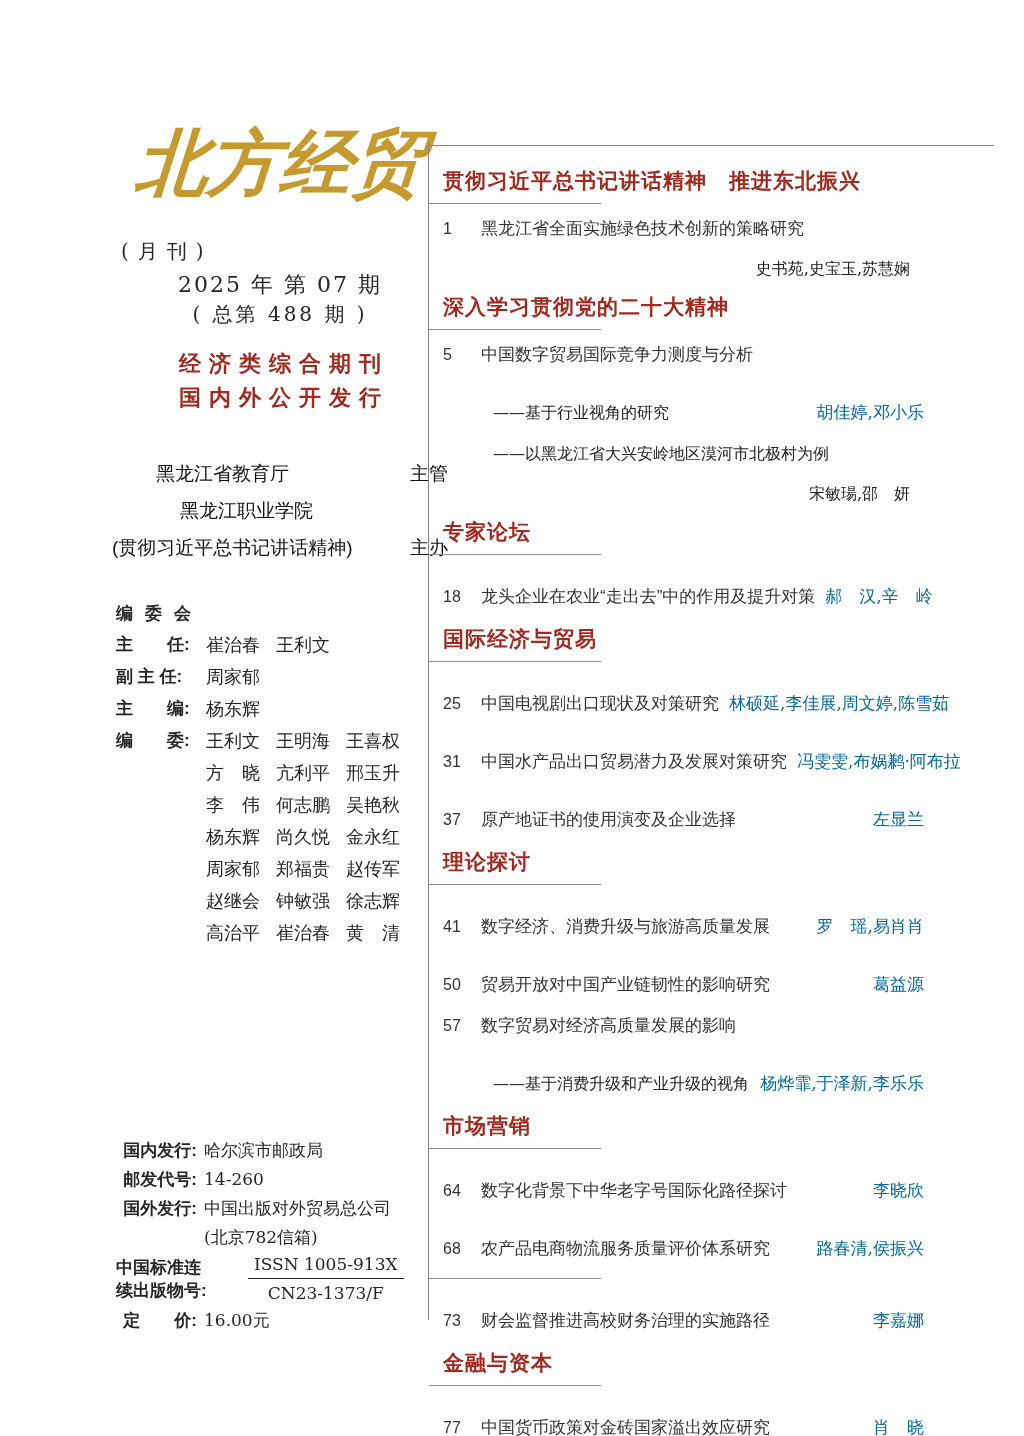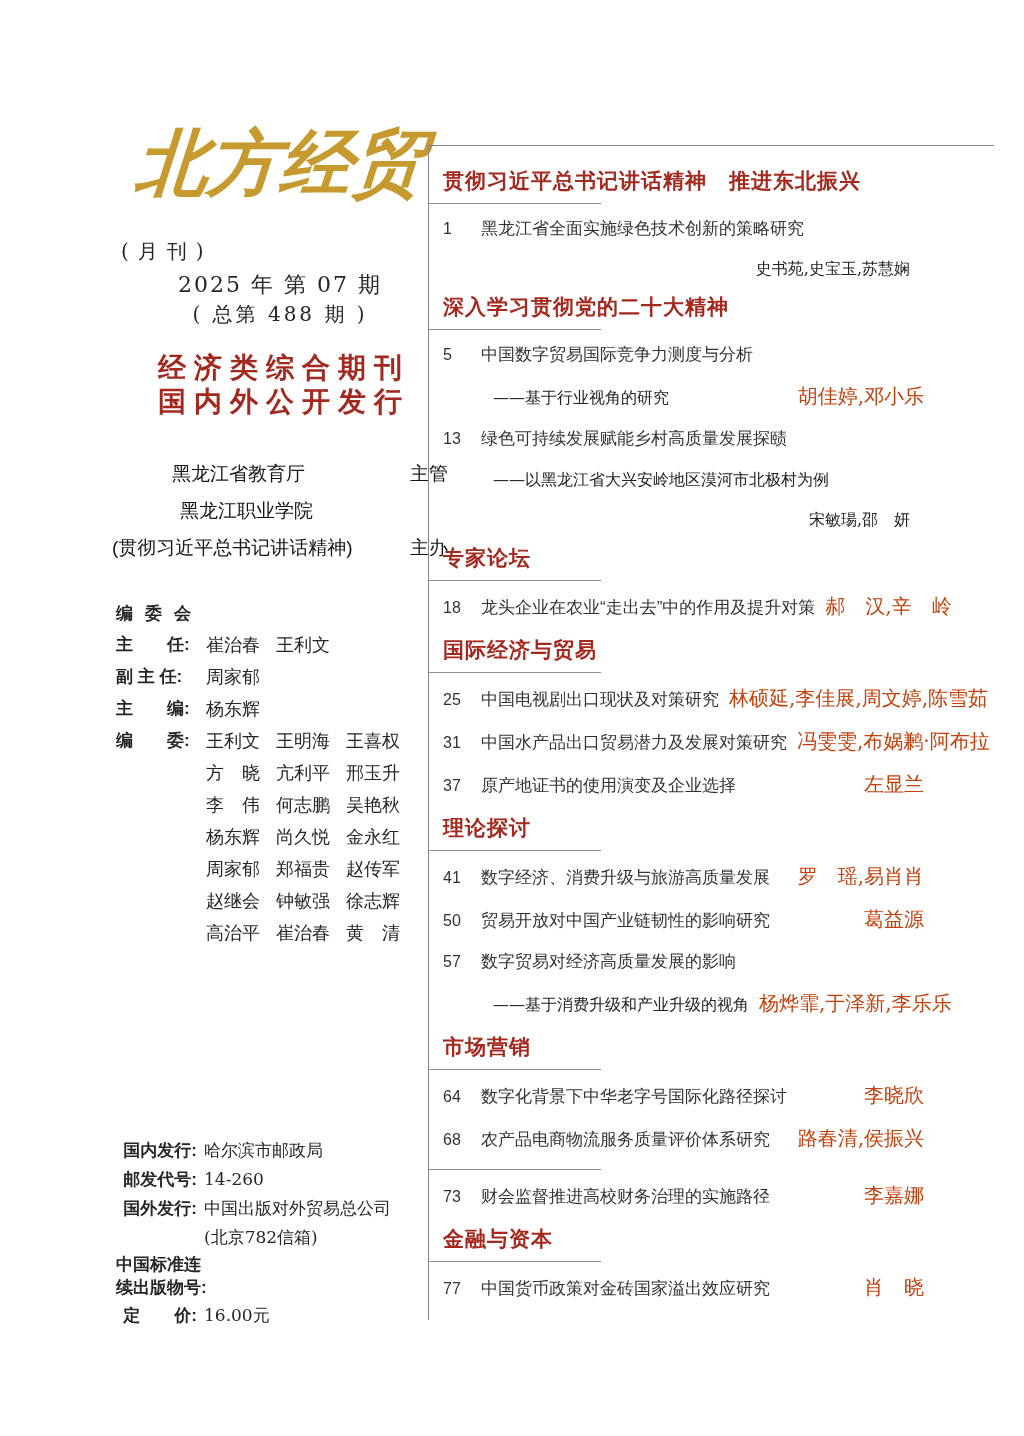--- a/index.html
+++ b/index.html
@@ -16,27 +16,27 @@
   .left-col{position:absolute;left:112px;top:0;width:336px;height:1436px;}
   .logo{position:absolute;top:122px;left:0;width:100%;text-align:center;
         font-family:"DejaVu Serif","Liberation Serif",serif;font-weight:bold;font-style:italic;
         font-size:72px;line-height:1.15;color:var(--gold);transform:skewX(-4deg);white-space:nowrap;}
   .freq{position:absolute;top:238px;left:0;width:100%;text-align:left;
         font-family:"DejaVu Serif","Liberation Serif",serif;font-size:20px;letter-spacing:9px;text-indent:9px;}
   .issue1{position:absolute;top:270px;left:0;width:100%;text-align:center;
         font-family:"DejaVu Serif","Liberation Serif",serif;font-size:22px;letter-spacing:2px;}
   .issue2{position:absolute;top:301px;left:0;width:100%;text-align:center;
         font-family:"DejaVu Serif","Liberation Serif",serif;font-size:20px;letter-spacing:3px;}
-  .tagline{width:100%;text-align:center;font-weight:bold;font-size:28px;letter-spacing:8px;text-indent:8px;
+  .tagline{width:100%;text-align:center;font-weight:bold;font-size:22px;letter-spacing:8px;text-indent:8px;
         color:var(--red);position:absolute;left:0;}
   .tagline.t1{top:349px;} .tagline.t2{top:383px;}
 
   .org{position:absolute;top:455px;left:0;width:100%;font-size:19px;color:#141414;}
   .org-row{display:flex;justify-content:space-between;align-items:center;height:37px;}
-  .org-ind1{margin-left:60px;} .org-ind2{margin-left:68px;}
+  .org-ind1{margin-left:44px;} .org-ind2{margin-left:68px;}
   .org-role{flex:none;}
 
   .board{position:absolute;top:598px;left:4px;width:332px;font-size:17px;}
   .board-title{font-weight:bold;letter-spacing:12px;line-height:31px;}
   .board-row{display:flex;align-items:flex-start;}
   .board-label{flex:none;width:90px;font-weight:bold;white-space:pre;line-height:31px;}
   .board-lines{flex:1;}
   .board-line{line-height:31px;white-space:nowrap;}
   .board-name{display:inline-block;width:70px;white-space:pre;
         font-family:"DejaVu Serif","Liberation Serif",serif;font-size:18px;}
@@ -58,21 +58,21 @@
         border-top:1px solid var(--rule);border-left:1px solid var(--rule);
         padding:22px 0 0 14px;box-sizing:border-box;}
   .toc-header{font-size:21px;font-weight:bold;color:var(--red);line-height:26px;margin:6px 0 0;letter-spacing:1px;}
   .toc-section:first-child .toc-header{margin-top:0;}
   .header-rule{height:1px;background:#8f8f8f;width:172px;margin:9px 0 13px -14px;}
   .toc-item{display:flex;align-items:baseline;line-height:24px;margin-bottom:17px;
         font-size:17px;color:#333;padding-right:70px;}
   .toc-page{flex:none;width:38px;font-size:16px;}
   .toc-title{flex:1;white-space:nowrap;padding-right:10px;}
   .toc-authors{flex:none;margin-left:auto;white-space:nowrap;
-        font-family:"DejaVu Serif","Liberation Serif",serif;font-size:20px;color:#c2410c;}
+        font-family:"DejaVu Serif","Liberation Serif",serif;font-size:17px;color:#0369a1;margin-top:16px;}
   .toc-sub{display:flex;align-items:baseline;padding-left:50px;padding-right:70px;margin-bottom:17px;
         line-height:24px;font-family:"DejaVu Serif","Liberation Serif",serif;font-size:16px;color:#222;}
   .toc-sub-text{flex:1;white-space:nowrap;padding-right:10px;}
   .toc-author-row{text-align:right;padding-right:84px;margin-bottom:14px;line-height:22px;
         font-family:"DejaVu Serif","Liberation Serif",serif;font-size:16px;color:#222;}
 </style>
 </head>
 <body>
 
 <div class="page">
@@ -146,20 +146,24 @@
       </div>
       <div class="pub-row">
         <span class="pub-label">国外发行:</span>
         <span class="pub-value">中国出版对外贸易总公司</span>
       </div>
       <div class="pub-row">
         <span class="pub-value pub-indent">(北京782信箱)</span>
       </div>
       <div class="pub-issn-row">
         <span class="pub-label-2line"><span>中国标准连</span><br><span>续出版物号:</span></span>
+        <span class="issn-stack">
+          <span class="issn-top">ISSN 1005-913X</span>
+          <span class="issn-bottom">CN23-1373/F</span>
+        </span>
       </div>
       <div class="pub-row pub-price">
         <span class="pub-label">定　　价:</span>
         <span class="pub-value">16.00元</span>
       </div>
     </div>
   </div>
 
   <div class="right-col">
       <section class="toc-section">
@@ -180,25 +184,20 @@
     <div class="toc-items">
           <div class="toc-item">
     <span class="toc-page">5</span>
     <span class="toc-title">中国数字贸易国际竞争力测度与分析</span>
     <span class="toc-authors"></span>
   </div>
           <div class="toc-sub">
     <span class="toc-sub-text">——基于行业视角的研究</span>
     <span class="toc-authors">胡佳婷,邓小乐</span>
   </div>
-          <div class="toc-item">
-    <span class="toc-page">13</span>
-    <span class="toc-title">绿色可持续发展赋能乡村高质量发展探赜</span>
-    <span class="toc-authors"></span>
-  </div>
           <div class="toc-sub">
     <span class="toc-sub-text">——以黑龙江省大兴安岭地区漠河市北极村为例</span>
     <span class="toc-authors"></span>
   </div>
           <div class="toc-author-row">宋敏瑒,邵　妍</div>
         </div>
   </section>
       <section class="toc-section">
     <h2 class="toc-header">专家论坛</h2>
     <div class="header-rule"></div>

